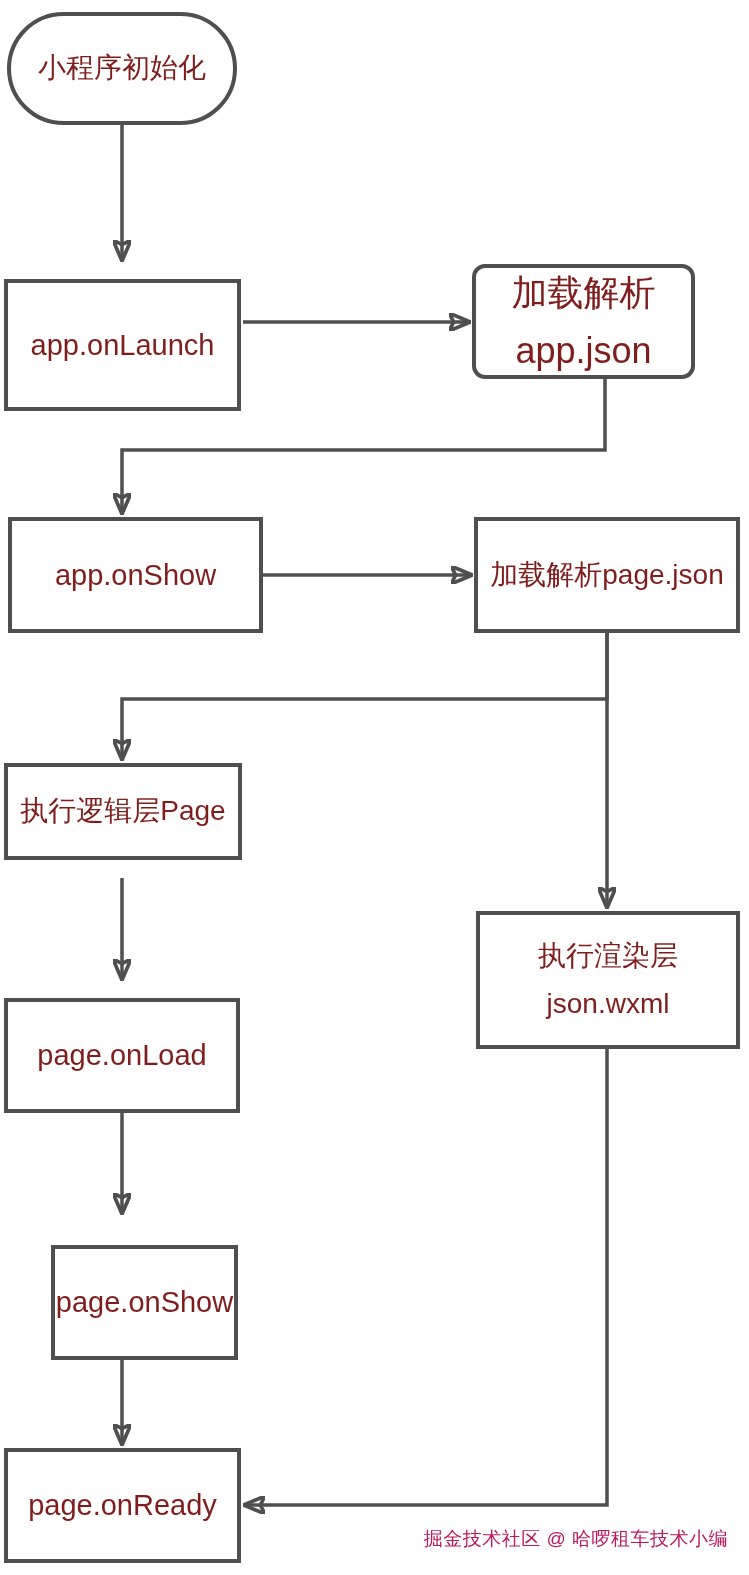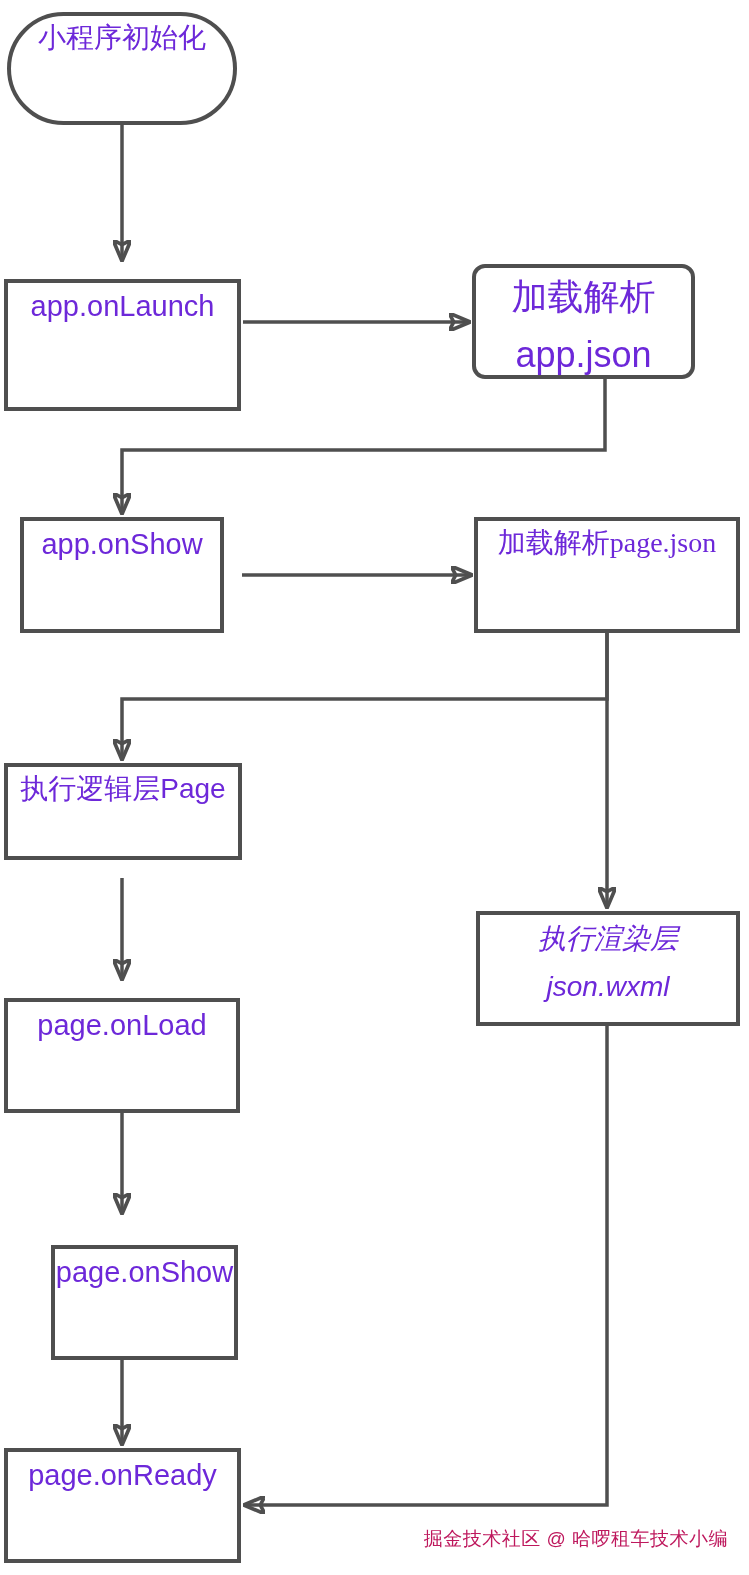--- a/index.html
+++ b/index.html
@@ -28,35 +28,35 @@
     stroke-width: 3.5px;
   }
   .node {
     position: absolute;
     box-sizing: border-box;
     border: 4px solid #4f4f4f;
     background: #ffffff;
     display: flex;
     flex-direction: column;
     align-items: center;
-    justify-content: flex-start;
+    justify-content: center;
     text-align: center;
-    color: #6d28d9;
+    color: #7f1d1d;
     font-size: 29px;
     line-height: 1.6;
   }
   .stadium { border-radius: 58px; }
 
   .n-start        { left: 7px;   top: 12px;   width: 230px; height: 113px; font-size: 28px; }
   .n-onlaunch     { left: 4px;   top: 279px;  width: 237px; height: 132px; }
   .n-loadappjson  { left: 472px; top: 264px;  width: 223px; height: 115px; font-size: 36px; border-radius: 13px; }
-  .n-apponshow    { left: 20px;   top: 517px;  width: 204px; height: 116px; }
-  .n-loadpagejson { left: 474px; top: 517px;  width: 266px; height: 116px; font-size: 28px; font-family: Liberation Serif, serif; }
+  .n-apponshow    { left: 8px;   top: 517px;  width: 255px; height: 116px; }
+  .n-loadpagejson { left: 474px; top: 517px;  width: 266px; height: 116px; font-size: 28px; }
   .n-execlogic    { left: 4px;   top: 763px;  width: 238px; height: 97px; font-size: 28px; }
-  .n-execrender   { left: 476px; top: 911px;  width: 264px; height: 115px; font-size: 28px; line-height: 1.7; font-style: italic; }
+  .n-execrender   { left: 476px; top: 911px;  width: 264px; height: 138px; font-size: 28px; line-height: 1.7; }
   .n-pageonload   { left: 4px;   top: 998px;  width: 236px; height: 115px; }
   .n-pageonshow   { left: 4px;   top: 1245px; width: 187px; height: 115px; margin-left: 47px; }
   .n-pageonready  { left: 4px;   top: 1448px; width: 237px; height: 115px; }
 
   .watermark {
     position: absolute;
     right: 21px;
     top: 1526px;
     font-size: 19px;
     color: #be185d;

